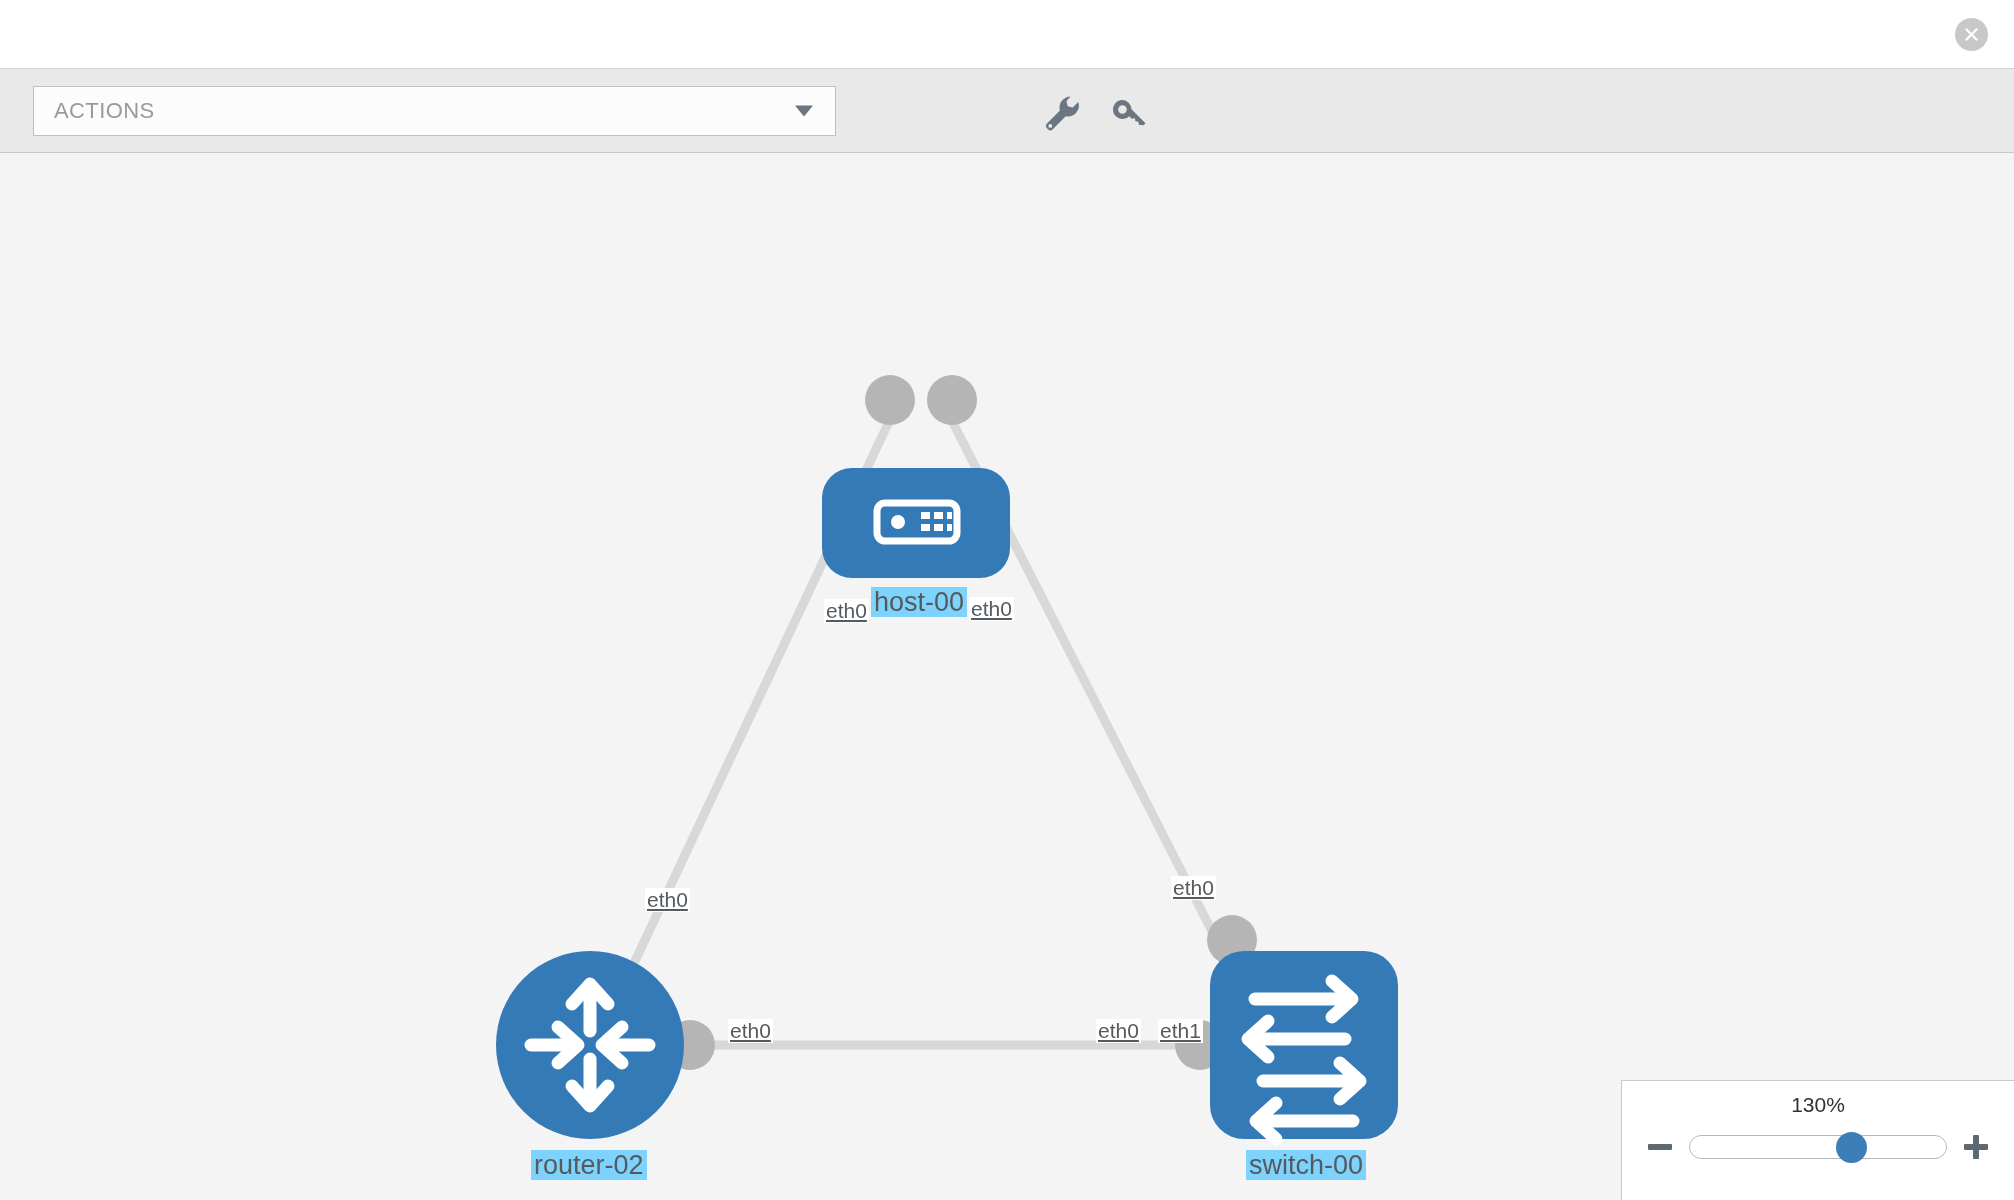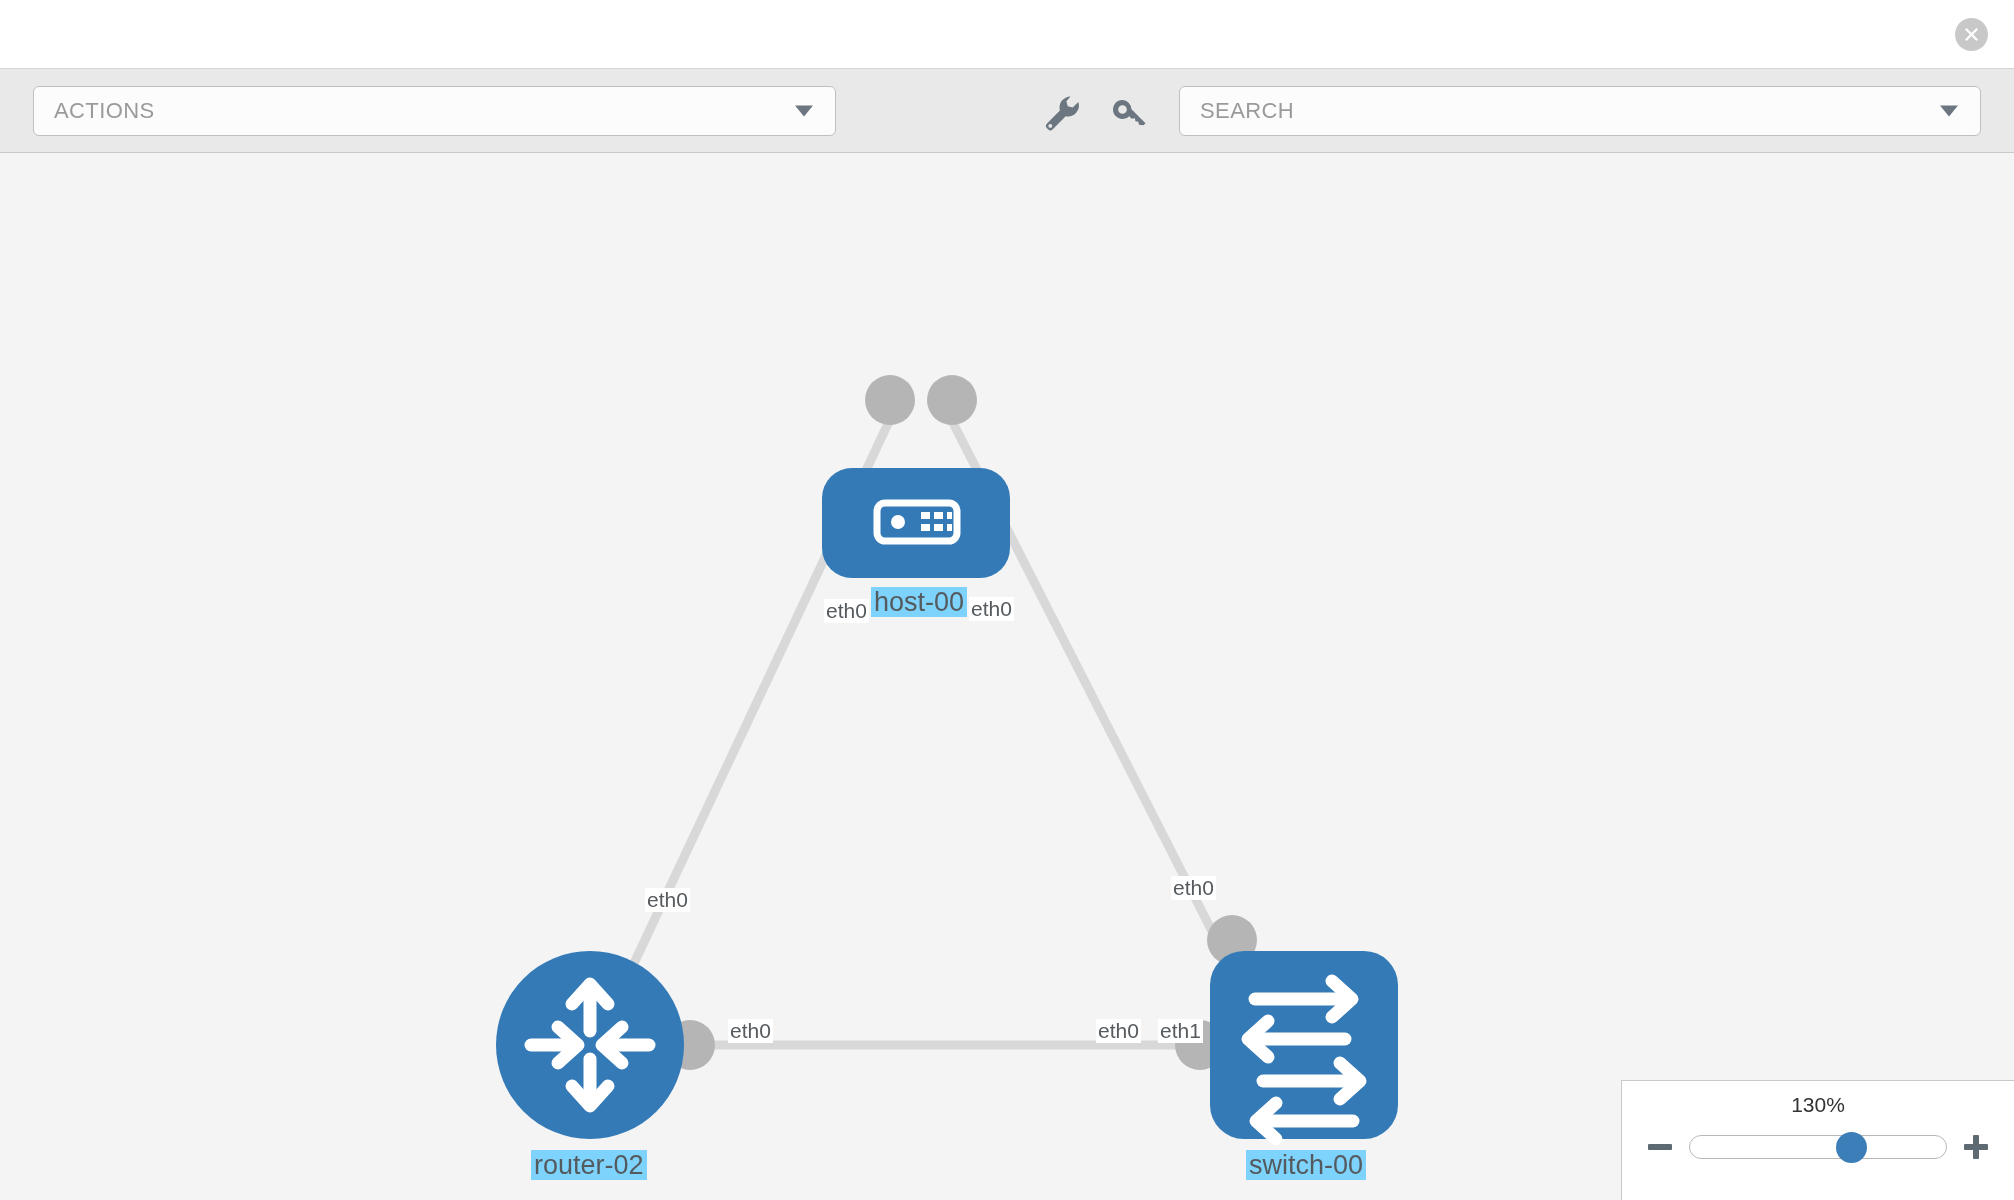--- a/index.html
+++ b/index.html
@@ -46,21 +46,21 @@
     width: 2014px; height: 84px;
     background: #e9e9e9;
     border-bottom: 1px solid #c9c9c9;
   }
   .actions-select {
     position: absolute;
     left: 33px; top: 17px;
     width: 803px; height: 50px;
     background: #fcfcfc;
     border: 1px solid #c0c0c0;
-    border-radius: 6px;
+    border-radius: 0;
     display: flex;
     align-items: center;
   }
   .actions-label {
     margin-left: 20px;
     font-size: 22px;
     color: #9a9a9a;
     letter-spacing: 0.4px;
   }
   .caret {
@@ -113,20 +113,21 @@
   }
 
   .edge-label {
     position: absolute;
     background: #ffffff;
     color: #555a5e;
     font-size: 21px;
     padding: 1px 2px;
     white-space: nowrap;
     line-height: 1.05;
+    text-decoration: underline;
   }
   .node-label {
     position: absolute;
     background: #7dd3fc;
     color: #555a5e;
     font-size: 27px;
     padding: 1px 3px;
     white-space: nowrap;
     line-height: 1.05;
   }
@@ -227,24 +228,20 @@
     </svg>
   </div>
 
   <div class="tool-icon key">
     <svg width="42" height="42" viewBox="0 0 42 42">
       <path d="M14.5 9.0 a9.5 9.5 0 1 0 6.7 16.2 l2.5 2.5 l3.2 -0.4 l0.5 3.0 l3.0 0.4 l0.5 3.0 l4.6 0.6 l2.0 -2.0 l-14.0 -14.0 A9.5 9.5 0 0 0 14.5 9.0 z" fill="#6c7680"></path>
       <circle cx="14.5" cy="18.5" r="4.3" fill="#e9e9e9"></circle>
     </svg>
   </div>
 
-  <div class="search-field">
-    <span class="search-label">SEARCH</span>
-    <span class="caret"></span>
-  </div>
 </div>
 
 <div class="canvas">
 
   <svg class="topology-svg" viewBox="0 0 2014 1047">
 
     <g>
       <line x1="893" y1="260" x2="620" y2="840" stroke="#d8d8d8" stroke-width="9"></line>
       <line x1="948" y1="260" x2="1245" y2="843" stroke="#d8d8d8" stroke-width="9"></line>
       <line x1="660" y1="892" x2="1230" y2="892" stroke="#d8d8d8" stroke-width="9"></line>

